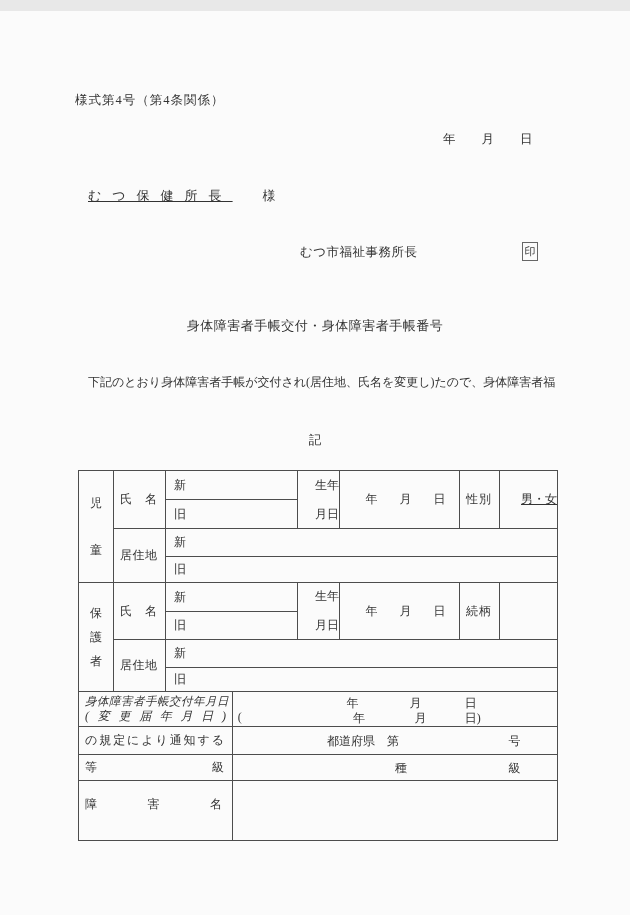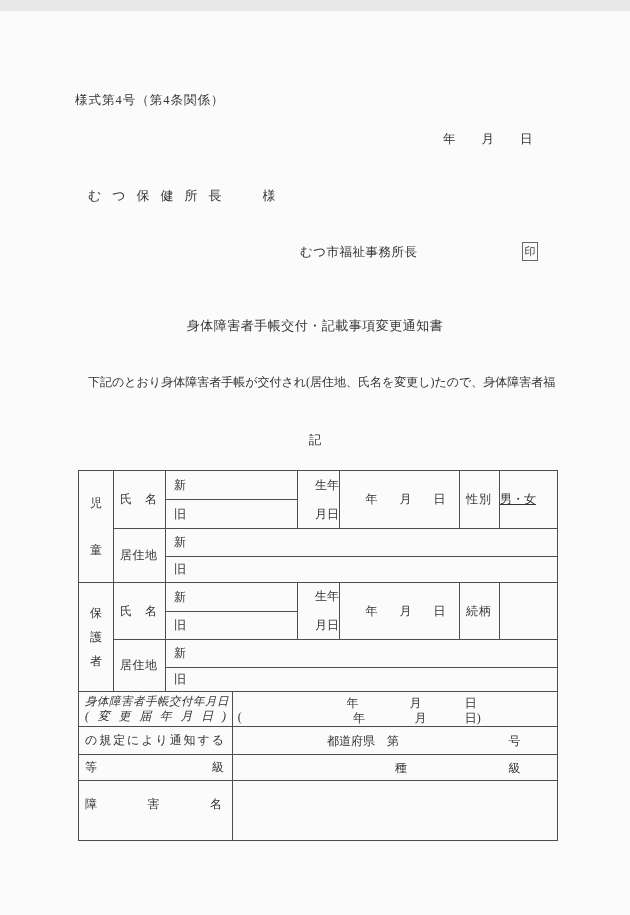--- a/index.html
+++ b/index.html
@@ -12,21 +12,21 @@
     color:#333;
     overflow:hidden;
     margin:11px auto;
   }
   .abs { position:absolute; }
 
   
   .form-number { left:75px; top:81px; font-size:12.5px; letter-spacing:1px; white-space:nowrap; }
   .date-line { left:443px; top:120px; display:flex; gap:26px; font-size:12.5px; }
   .addressee { left:88px; top:176px; font-size:13px; white-space:nowrap; }
-  .addressee .name { letter-spacing:11px; }
+  .addressee .name { letter-spacing:11px;text-decoration:underline; }
   .addressee .honorific { margin-left:30px; }
   .sender { left:300px; top:233px; font-size:12.5px; letter-spacing:0.5px; white-space:nowrap; }
   .seal-box {
     left:522px; top:231px; width:16px; height:19px;
     border:1px solid #666; font-size:11px; color:#444;
     display:flex; align-items:center; justify-content:center;
   }
   .doc-title { left:0; right:0; top:306px; text-align:center; font-size:13px; letter-spacing:0.5px; }
   .body-text { left:62px; top:360px; font-size:12px; line-height:22.5px; white-space:nowrap; }
   .body-text .indent { text-indent:26px; display:block; }
@@ -46,21 +46,21 @@
   td.vgroup div.vstack {
     display:flex; flex-direction:column; align-items:center; justify-content:center;
   }
   .vstack.wide { gap:30px; }
   .vstack.narrow { gap:7px; }
   td.jst { text-align:justify; text-align-last:justify; text-justify:inter-character; padding:0 8px 0 6px; }
   td.newold { text-align:left; padding-left:8px; }
   td.birth div { line-height:15px; padding-left:6px;text-align:right; }
   td.birth div:first-child { margin-bottom:14px; }
   td.ymd div { display:flex; justify-content:center; gap:22px; padding-left:12px; }
-  td.center { text-align:left;text-decoration:underline; }
+  td.center { text-align:right;text-decoration:underline; }
   td.rel { padding:0; }
   td.rel > div { position:relative; width:100%; }
   .h34 > div { height:34px; } .h27 > div { height:27px; } .h25 > div { height:25px; }
   .rel span { position:absolute; white-space:nowrap; }
   .vline1 { top:3px; } .vline2 { top:18px; }
   .vcent { top:50%; transform:translateY(-50%); }
   td.issue-label { padding:1px 6px; vertical-align:middle;font-style:italic; }
   td.issue-label .l1 { font-size:11.5px; line-height:15px; white-space:nowrap; letter-spacing:0.5px; }
   td.issue-label .l2 { font-size:12px; line-height:15px; text-align:justify; text-align-last:justify; }
 </style>
@@ -77,21 +77,21 @@
     <span>日</span>
   </div>
 
   <div class="abs addressee">
     <span class="name">むつ保健所長</span><span class="honorific">様</span>
   </div>
 
   <div class="abs sender">むつ市福祉事務所長</div>
   <div class="abs seal-box">印</div>
 
-  <div class="abs doc-title">身体障害者手帳交付・記載事項変更通知書</div>
+  <div class="abs doc-title">身体障害者手帳交付・身体障害者手帳番号</div>
 
   <div class="abs body-text">
     <span class="indent">下記のとおり身体障害者手帳が交付され(居住地、氏名を変更し)たので、身体障害者福</span>
   </div>
 
   <div class="abs ki">記</div>
 
   <table class="form">
     <colgroup>
       <col style="width:35px">

